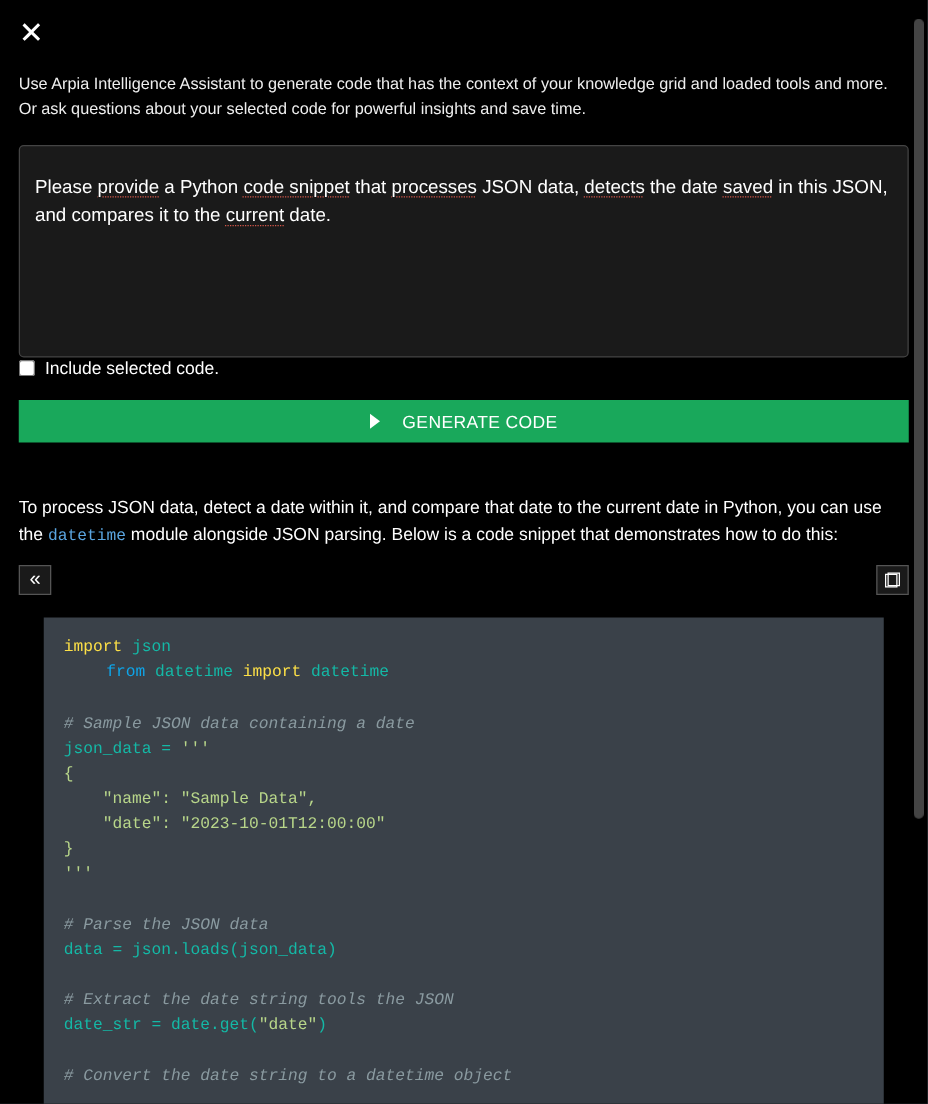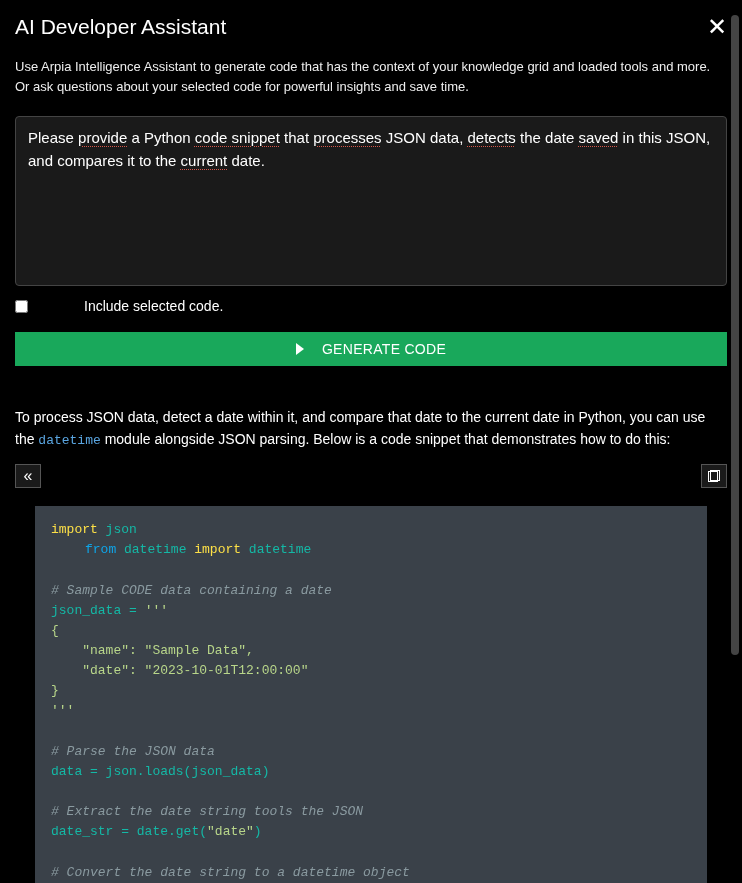--- a/index.html
+++ b/index.html
@@ -38,48 +38,46 @@
   font-size: 13px;
   line-height: 1.5;
   margin-bottom: 20px;
   color: #eee;
 }
 .input-area {
   width: 100%;
   background: #1a1a1a;
   border: 1px solid #444;
   border-radius: 4px;
-  padding: 10px 12px;
+  padding: 22px 12px;
   color: #fff;
   font-size: 15px;
   font-family: inherit;
   line-height: 1.5;
   resize: vertical;
   min-height: 170px;
-  margin-bottom: 12px;
 }
 .spellcheck-word {
   text-decoration: underline dotted #d4574a;
   text-decoration-thickness: 1px;
   text-underline-offset: 3px;
 }
 .checkbox-row {
   display: flex;
   align-items: center;
   gap: 8px;
   margin-bottom: 18px;
 }
 .checkbox-row input[type="checkbox"] {
   width: 13px;
   height: 13px;
   cursor: pointer;
 }
 .checkbox-label {
   font-size: 14px;
-  margin-left: 48px;
 }
 .generate-btn {
   width: 100%;
   background: #19a85b;
   border: none;
   color: #fff;
   padding: 9px;
   font-size: 14px;
   font-weight: 500;
   cursor: pointer;
@@ -185,21 +183,20 @@
   width: 8px;
   height: 640px;
   background: #444;
   border-radius: 4px;
 }
 </style>
 </head>
 <body>
 
 <div class="header">
-  <div class="title">AI Developer Assistant</div>
   <button class="close-btn">
     <span>✕</span>
   </button>
 </div>
 
 <div class="description">Use Arpia Intelligence Assistant to generate code that has the context of your knowledge grid and loaded tools and more. Or ask questions about your selected code for powerful insights and save time.</div>
 
 <div class="input-area" id="input-area"><span>Please </span><span class="spellcheck-word">provide</span><span> a Python </span><span class="spellcheck-word">code snippet</span><span> that </span><span class="spellcheck-word">processes</span><span> JSON data, </span><span class="spellcheck-word">detects</span><span> the date </span><span class="spellcheck-word">saved</span><span> in this JSON, and compares it to the </span><span class="spellcheck-word">current</span><span> date.</span></div>
 
 <div class="checkbox-row">
@@ -223,21 +220,21 @@
     </button>
     <button class="code-btn">
       <span class="copy-icon"></span>
     </button>
   </div>
 
   <div class="code-block-wrapper">
     <div class="code-block" id="code-block"><span class="kw-import">import</span><span class="plain"> json</span>
 <span class="kw-from">from</span><span class="plain"> datetime </span><span class="kw-import">import</span><span class="plain"> datetime</span>
 
-<span class="comment"># Sample CODE data containing a date</span>
+<span class="comment"># Sample JSON data containing a date</span>
 <span class="plain">json_data = </span><span class="string">'''</span>
 <span class="string">{</span>
 <span class="string">    "name": "Sample Data",</span>
 <span class="string">    "date": "2023-10-01T12:00:00"</span>
 <span class="string">}</span>
 <span class="string">'''</span>
 
 <span class="comment"># Parse the JSON data</span>
 <span class="plain">data = json.loads(json_data)</span>
 

